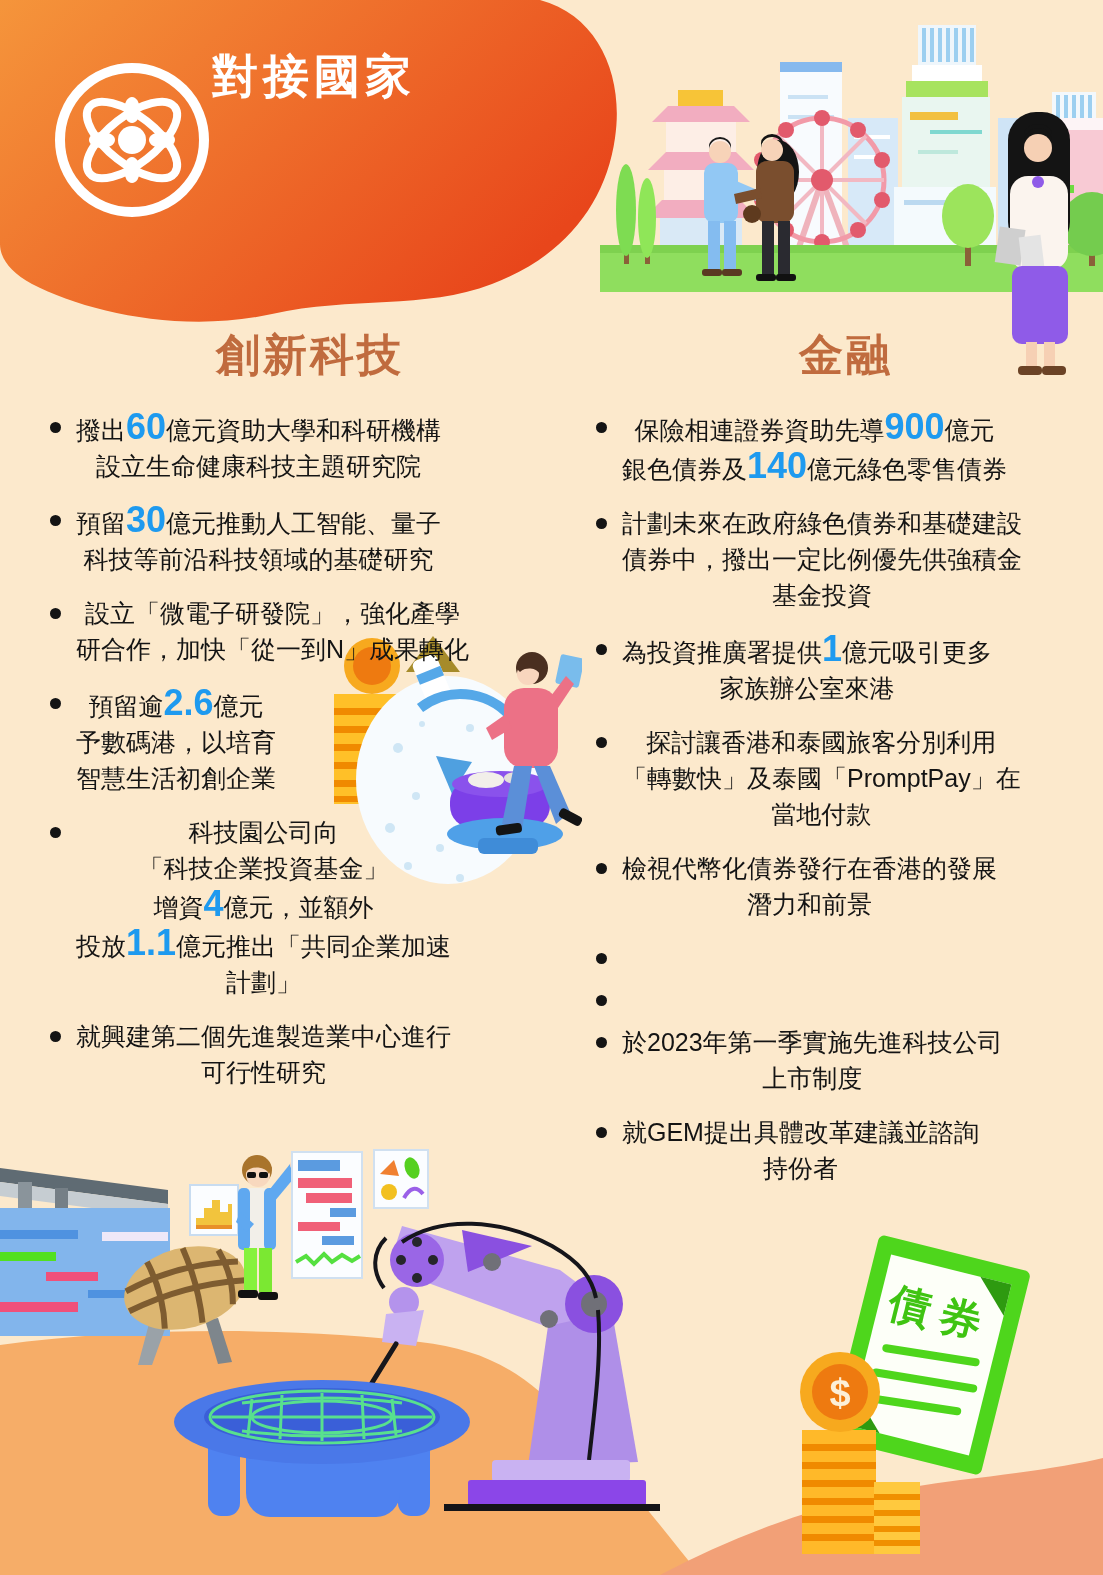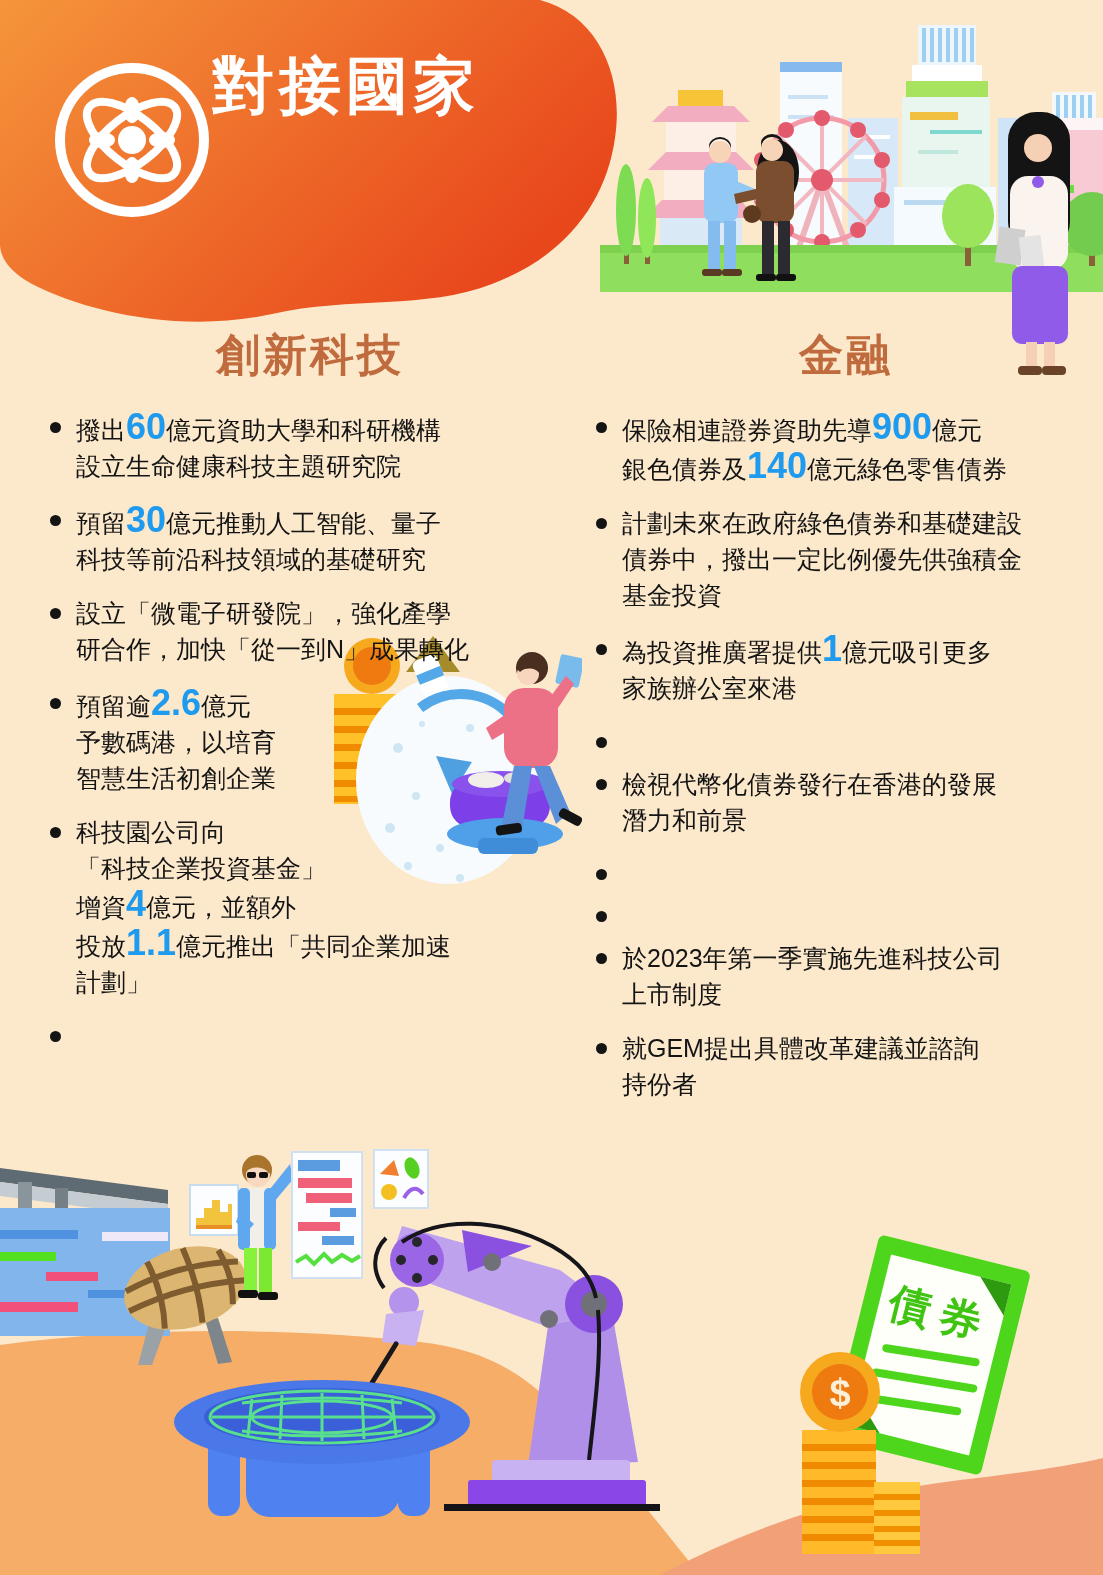--- a/index.html
+++ b/index.html
@@ -5,29 +5,29 @@
   html,body{margin:0;padding:0;}
   .page{
     position:relative;width:1103px;height:1575px;overflow:hidden;
     background:#FCE9CC;
     font-family:"Liberation Sans","DejaVu Sans",sans-serif;
   }
   .abs{position:absolute;}
   
   .blob-svg{left:0;top:0;pointer-events:none;}
   .title-wrap{left:212px;top:50px;color:#FFFFFF;font-weight:bold;
-    font-size:62px;line-height:1.17;letter-spacing:5px;}
+    font-size:46px;line-height:1.17;letter-spacing:5px;}
   .title-line2{margin-left:38px;}
   
   .col{position:absolute;top:326px;}
   .col-left{left:50px;width:520px;}
   .col-right{left:596px;width:500px;}
   .section-heading{margin:0 0 24px 0;color:#C06B3E;font-size:44px;
     font-weight:bold;letter-spacing:3px;text-align:center;}
-  ul.bullets{list-style:none;margin:0;padding:0;}
+  ul.bullets{list-style:none;margin:0;padding:0;text-align:center;}
   ul.bullets li{display:flex;gap:15px;margin-bottom:18px;
     font-size:25px;line-height:36px;color:#141414;}
   .dot{flex:none;width:11px;height:11px;border-radius:50%;background:#141414;margin-top:13px;}
   .btext{white-space:pre-line;}
   .hl{color:#1E9AEF;font-weight:bold;font-size:36px;line-height:1;}
   .illus{pointer-events:none;}
 </style>
 </head>
 <body>
 
@@ -293,20 +293,22 @@
         <li>
           <span class="dot"></span>
           <span class="btext"><span>科技園公司向
 「科技企業投資基金」
 增資</span><span class="hl">4</span><span>億元，並額外
 投放</span><span class="hl">1.1</span><span>億元推出「共同企業加速
 計劃」</span></span>
         </li>
         <li>
           <span class="dot"></span>
+          <span class="btext"><span>就興建第二個先進製造業中心進行
+可行性研究</span></span>
         </li>
       </ul>
   </section>
 
   <section class="col col-right">
     <h2 class="section-heading">金融</h2>
     <ul class="bullets">
         <li>
           <span class="dot"></span>
           <span class="btext"><span>保險相連證券資助先導</span><span class="hl">900</span><span>億元
@@ -318,20 +320,23 @@
 債券中，撥出一定比例優先供強積金
 基金投資</span></span>
         </li>
         <li>
           <span class="dot"></span>
           <span class="btext"><span>為投資推廣署提供</span><span class="hl">1</span><span>億元吸引更多
 家族辦公室來港</span></span>
         </li>
         <li>
           <span class="dot"></span>
+          <span class="btext"><span>探討讓香港和泰國旅客分別利用
+「轉數快」及泰國「PromptPay」在
+當地付款</span></span>
         </li>
         <li>
           <span class="dot"></span>
           <span class="btext"><span>檢視代幣化債券發行在香港的發展
 潛力和前景</span></span>
         </li>
         <li>
           <span class="dot"></span>
         </li>
         <li>

